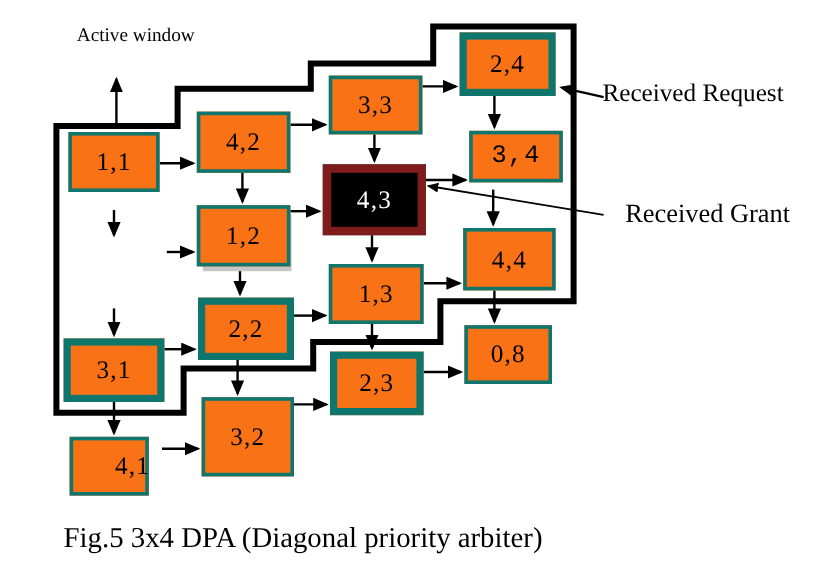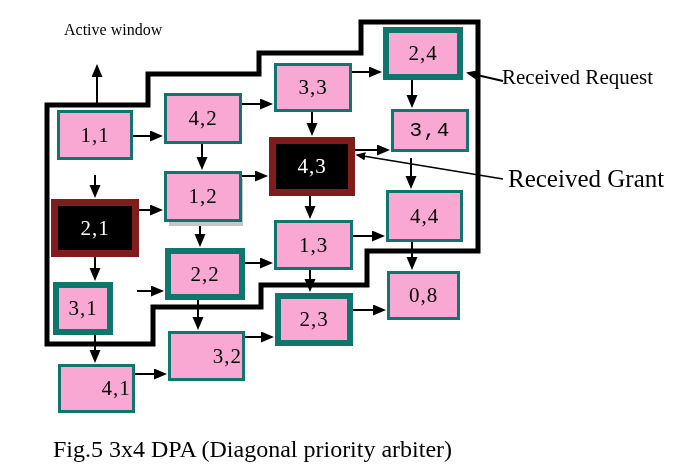--- a/index.html
+++ b/index.html
@@ -4,33 +4,33 @@
 <style>
   html,body{margin:0;padding:0;background:#ffffff;}
   #stage{
     position:relative;width:700px;height:473px;background:#ffffff;
     font-family:"Liberation Serif","DejaVu Serif",serif;color:#000;
     overflow:hidden;
   }
   #diagram-svg{position:absolute;left:0;top:0;}
   .node{
     position:absolute;box-sizing:border-box;
-    background:#f9a8d4;border:3px solid #0f766e;
+    background:#f97316;border:3px solid #0f766e;
     display:flex;align-items:center;justify-content:center;
     font-size:21px;line-height:1;letter-spacing:1px;
   }
   .node.thick{border-width:6px;}
   .node.granted{
     background:#000;color:#fff;border:7px solid #7f1d1d;
   }
   .node.shadowed{box-shadow:3px 6px 0 -2px #c6c6c6;}
   .floating-label{position:absolute;white-space:nowrap;}
   #active-window-label{left:64px;top:21px;font-size:16px;}
   #received-request-label{left:502px;top:65px;font-size:21px;}
-  #received-grant-label{left:508px;top:165px;font-size:25px;}
+  #received-grant-label{left:521px;top:165px;font-size:22px;}
   #caption{left:53px;top:436px;font-size:24px;}
 </style>
 </head>
 <body>
 
 <div id="stage">
 
   <svg id="diagram-svg" width="700" height="473" viewBox="0 0 700 473">
     <defs>
       <marker id="arr" markerUnits="strokeWidth" markerWidth="7" markerHeight="6" refX="5.5" refY="2.75" orient="auto">
@@ -87,45 +87,42 @@
     </div>
   <div class="node" style="left:391px;top:109px;width:78px;height:43px;font-family:Liberation Mono, monospace;">
       <span>3,4</span>
     </div>
   <div class="node granted" style="left:269px;top:137px;width:86px;height:59px;">
       <span>4,3</span>
     </div>
   <div class="node shadowed" style="left:164px;top:171px;width:78px;height:51px;">
       <span>1,2</span>
     </div>
-  <div class="node granted" style="left:51px;top:199px;width:88px;height:58px;">
-      <span>2,1</span>
-    </div>
   <div class="node" style="left:386px;top:190px;width:77px;height:52px;">
       <span>4,4</span>
     </div>
   <div class="node" style="left:274px;top:220px;width:79px;height:50px;">
       <span>1,3</span>
     </div>
   <div class="node thick" style="left:165px;top:248px;width:80px;height:52px;">
       <span>2,2</span>
     </div>
-  <div class="node thick" style="left:53px;top:282px;width:60px;height:53px;">
+  <div class="node thick" style="left:53px;top:282px;width:84px;height:53px;">
       <span>3,1</span>
     </div>
   <div class="node" style="left:387px;top:271px;width:73px;height:49px;">
       <span>0,8</span>
     </div>
   <div class="node thick" style="left:275px;top:293px;width:78px;height:53px;">
       <span>2,3</span>
     </div>
-  <div class="node" style="left:168px;top:331px;width:77px;height:50px;justify-content:flex-end;">
+  <div class="node" style="left:168px;top:331px;width:77px;height:66px;">
       <span>3,2</span>
     </div>
-  <div class="node" style="left:58px;top:364px;width:77px;height:49px;padding-left:39px;">
+  <div class="node" style="left:58px;top:364px;width:66px;height:49px;padding-left:39px;">
       <span>4,1</span>
     </div>
 
   <div class="floating-label" id="active-window-label">Active window</div>
   <div class="floating-label" id="received-request-label">Received Request</div>
   <div class="floating-label" id="received-grant-label">Received Grant</div>
   <div class="floating-label" id="caption">Fig.5 3x4 DPA (Diagonal priority arbiter)</div>
 
 </div>
 

